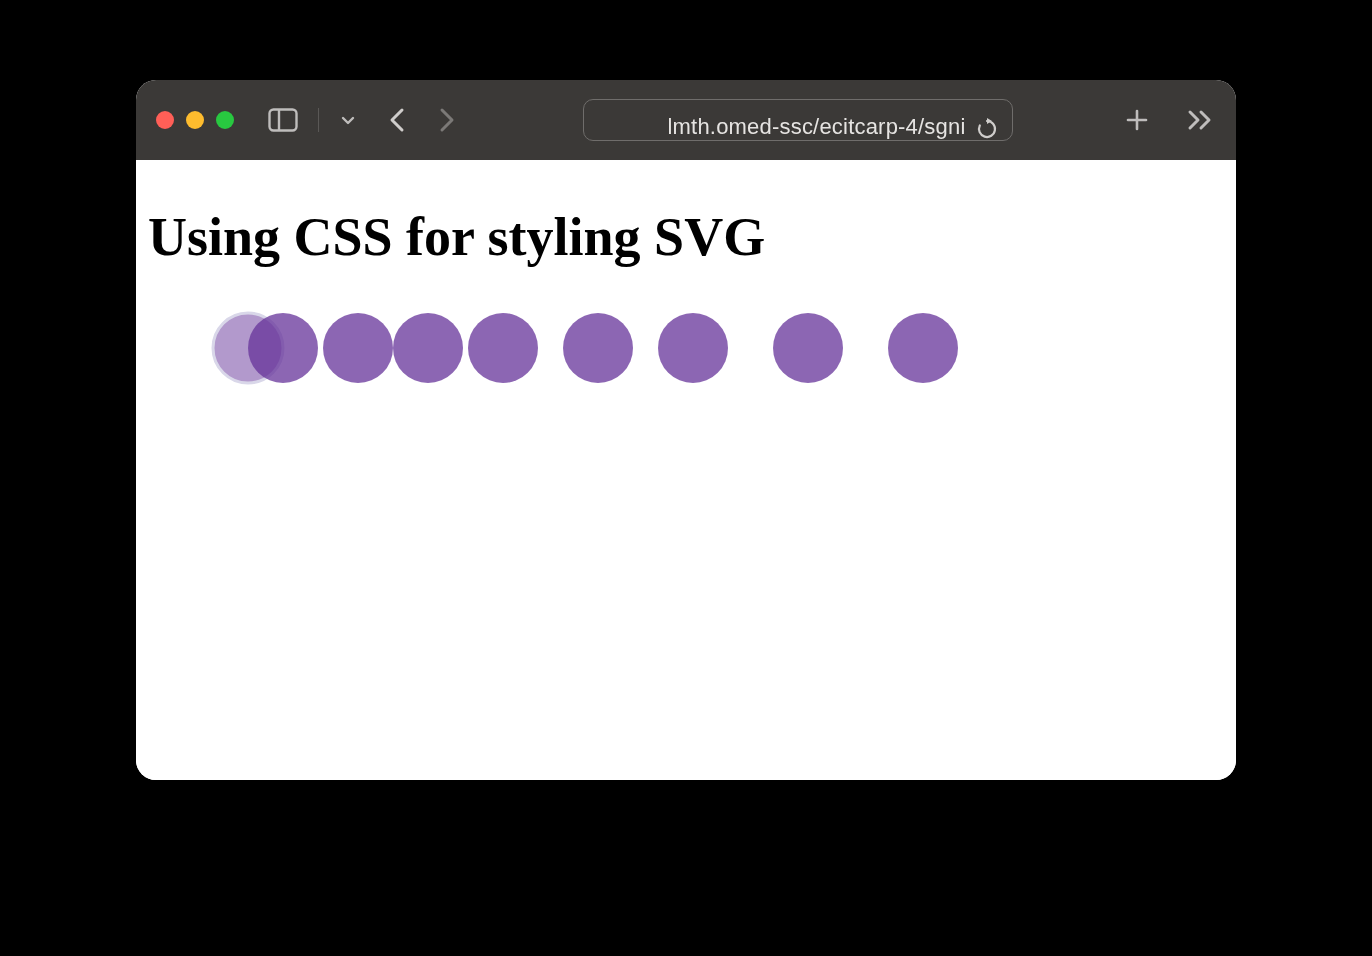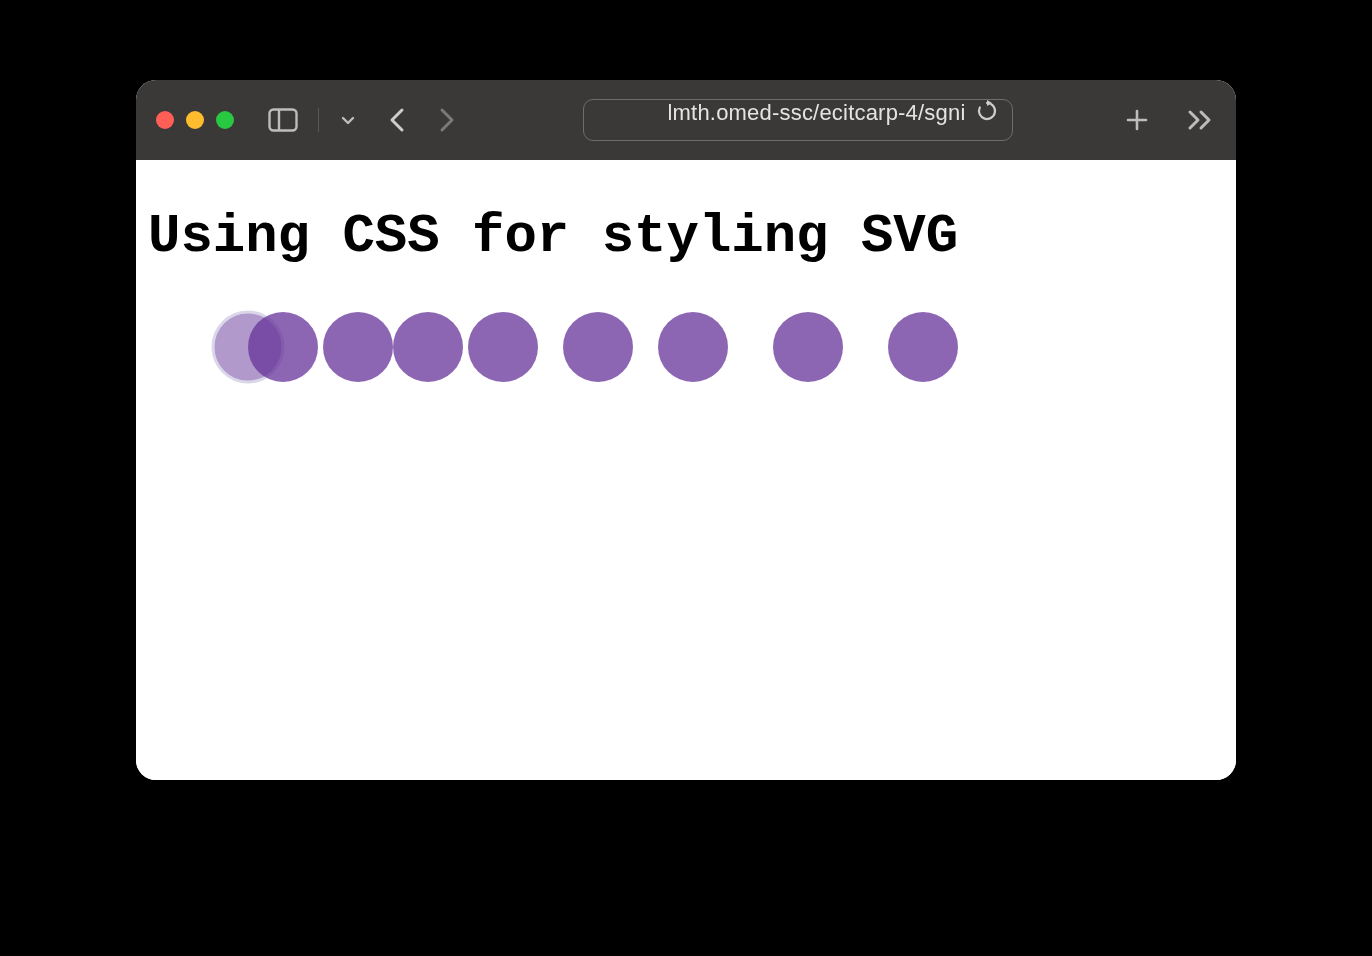--- a/index.html
+++ b/index.html
@@ -53,21 +53,21 @@
     }
     .nav-arrows { display: flex; gap: 18px; margin-left: 10px; margin-right: 30px; }
 
     .addr {
       flex: 0 0 auto;
       width: 430px;
       height: 42px;
       border: 1.5px solid #6f6d6b;
       border-radius: 10px;
       display: flex;
-      align-items: flex-start;
+      align-items: flex-end;
       padding: 0 14px 0 18px;
       color: #cfcdcb;
       font-size: 22px;
       letter-spacing: .2px;
       margin-left: auto;
       margin-right: auto;
     }
     .addr .pathwrap {
       flex: 1 1 auto;
       overflow: hidden;
@@ -86,21 +86,21 @@
     .right-ctrls { display: flex; align-items: center; gap: 34px; margin-left: 18px; }
 
     
     .page {
       flex: 1 1 auto;
       background: #fff;
       padding: 28px 12px;
       overflow: hidden;
     }
     h1.page-title {
-      font-family: Liberation Mono, monospace;
+      font-family: Liberation Serif, serif;
       font-weight: 700;
       font-size: 54px;
       color: #000;
       margin: 18px 0 40px 0;
     }
     .svg-stage {
       margin-top: 30px;
       margin-left: 60px;
     }
     .svg-stage svg circle {

